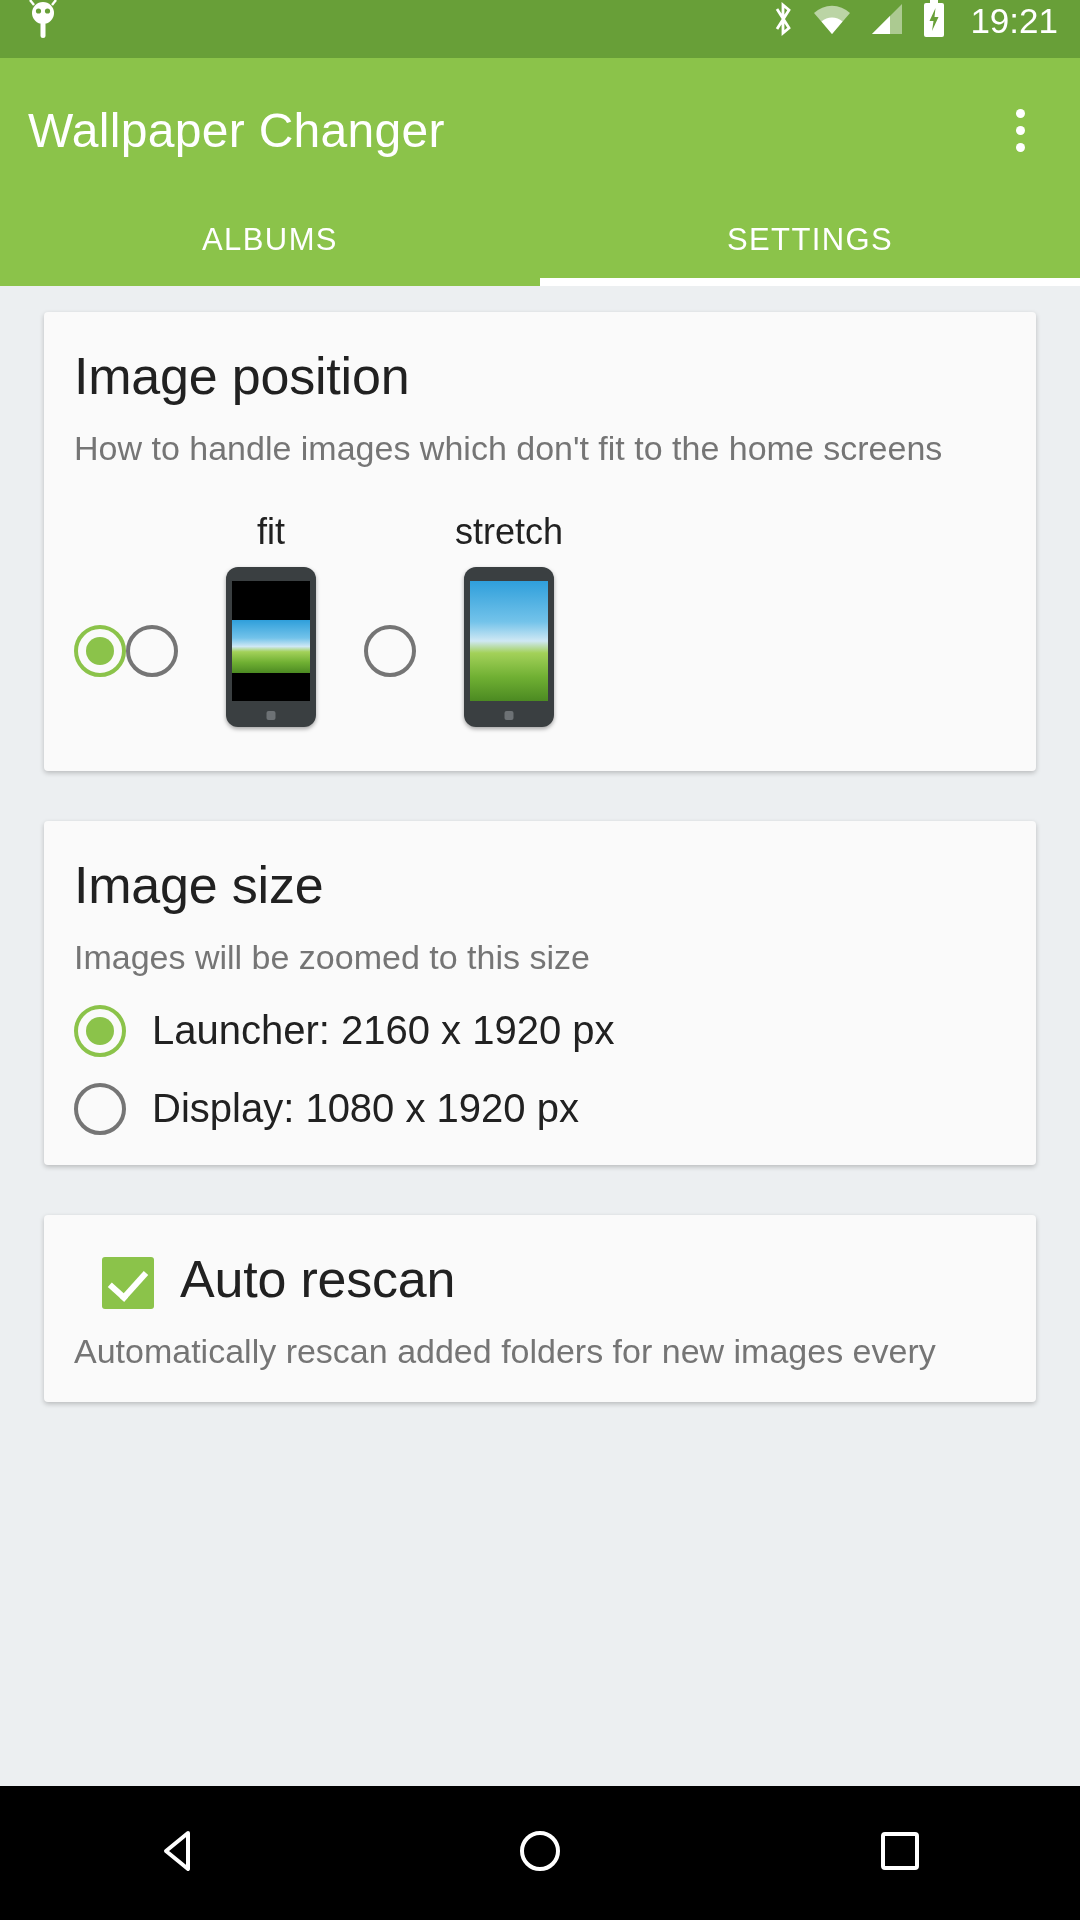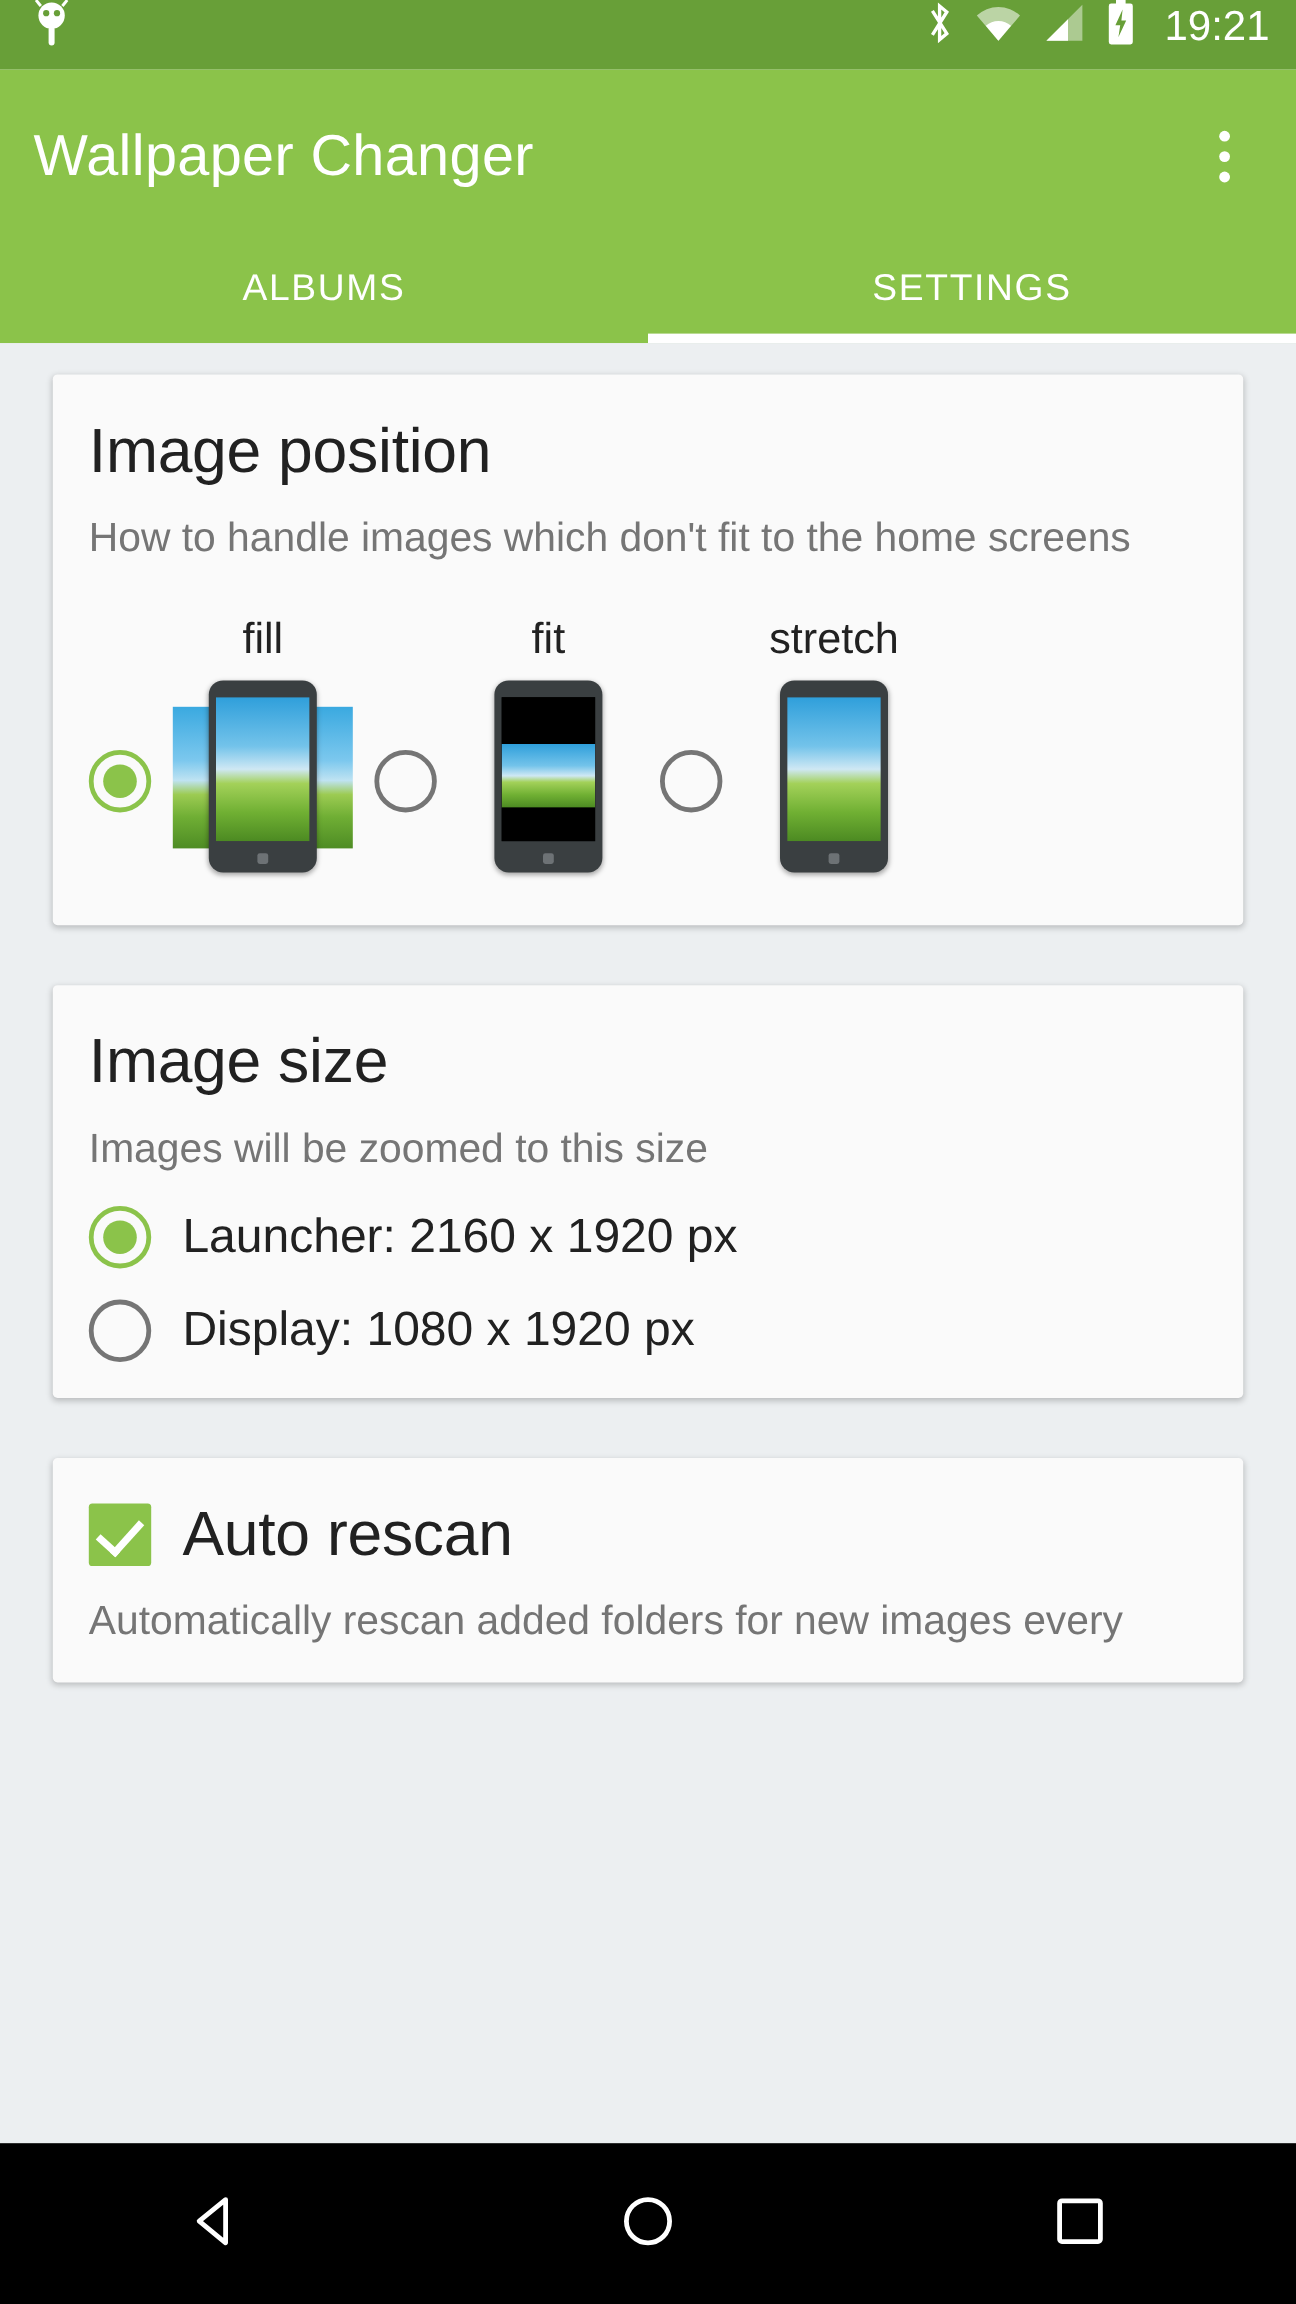--- a/index.html
+++ b/index.html
@@ -130,21 +130,21 @@
   .letterbox-top,.letterbox-bot{ background:#000; width:100%; }
 
   
   .size-opt{
     display:flex; align-items:center; margin-top:26px; cursor:pointer;
   }
   .size-opt .radio{ margin-bottom:0; margin-right:26px; }
   .size-label{ font-size:40px; color:#212121; }
 
   
-  .rescan-head{ display:flex; align-items:center; }
+  .rescan-head{ display:flex; align-items:flex-end;margin-left:28px; }
   .checkbox{
     width:52px; height:52px; background:#8bc34a; border-radius:3px;
     margin-right:26px; flex:0 0 auto; position:relative; cursor:pointer;
   }
   .checkbox::after{
     content:""; position:absolute; left:15px; top:6px;
     width:16px; height:30px; border:solid #fff; border-width:0 6px 6px 0;
     transform:rotate(42deg);
   }
   .rescan-title{ font-size:52px; color:#212121; letter-spacing:-.2px; }
@@ -222,34 +222,20 @@
 <div class="content">
 
   <div class="card">
     <div class="card-title">Image position</div>
     <div class="card-sub">How to handle images which don't fit to the home screens</div>
 
     <div class="pos-row">
 
       <div class="pos-item">
         <div class="radio checked"></div>
-        <div class="thumb-wrap">
-          <div class="thumb-label">fill</div>
-          <div class="thumb">
-            <div class="bleed">
-                <div class="sky"></div>
-              </div>
-            <div class="phone">
-              <div class="screen">
-                <div class="sky-sm" style="height:100%"></div>
-              </div>
-              <div class="home-dot"></div>
-            </div>
-          </div>
-        </div>
       </div>
 
       <div class="pos-item">
         <div class="radio"></div>
         <div class="thumb-wrap">
           <div class="thumb-label">fit</div>
           <div class="thumb">
             <div class="phone">
               <div class="screen">
                 <div class="letterbox-top" style="height:32%"></div>

